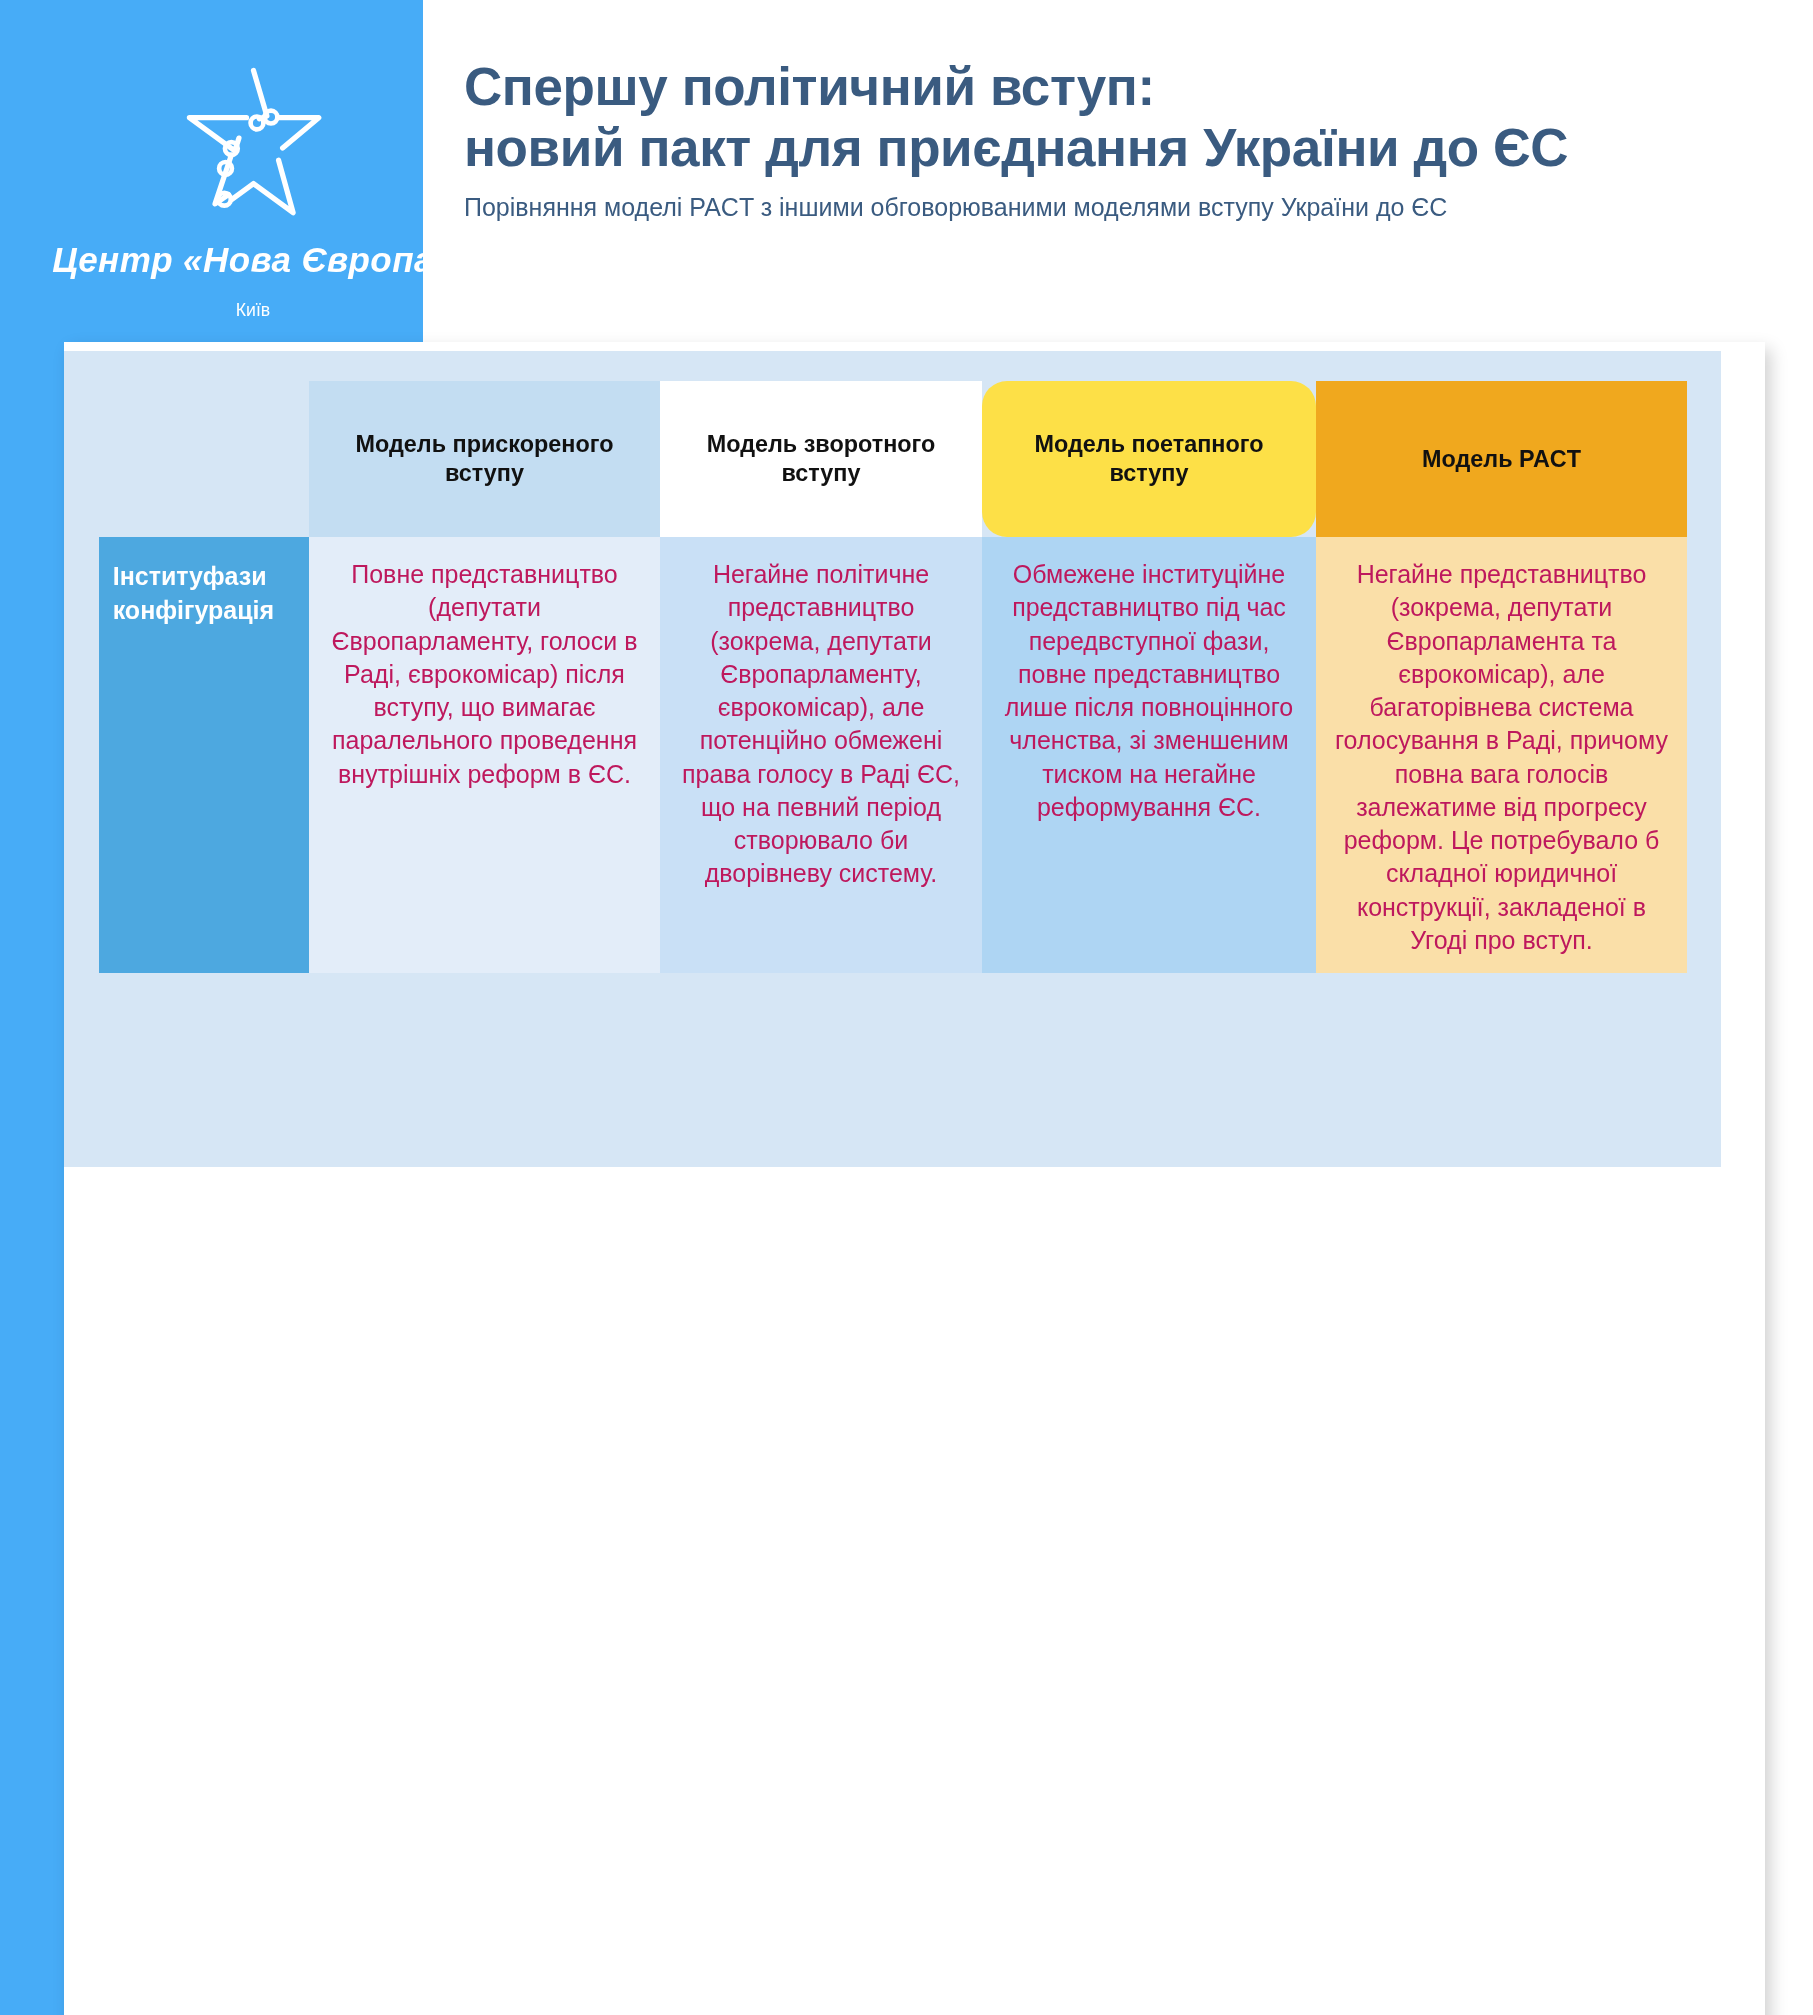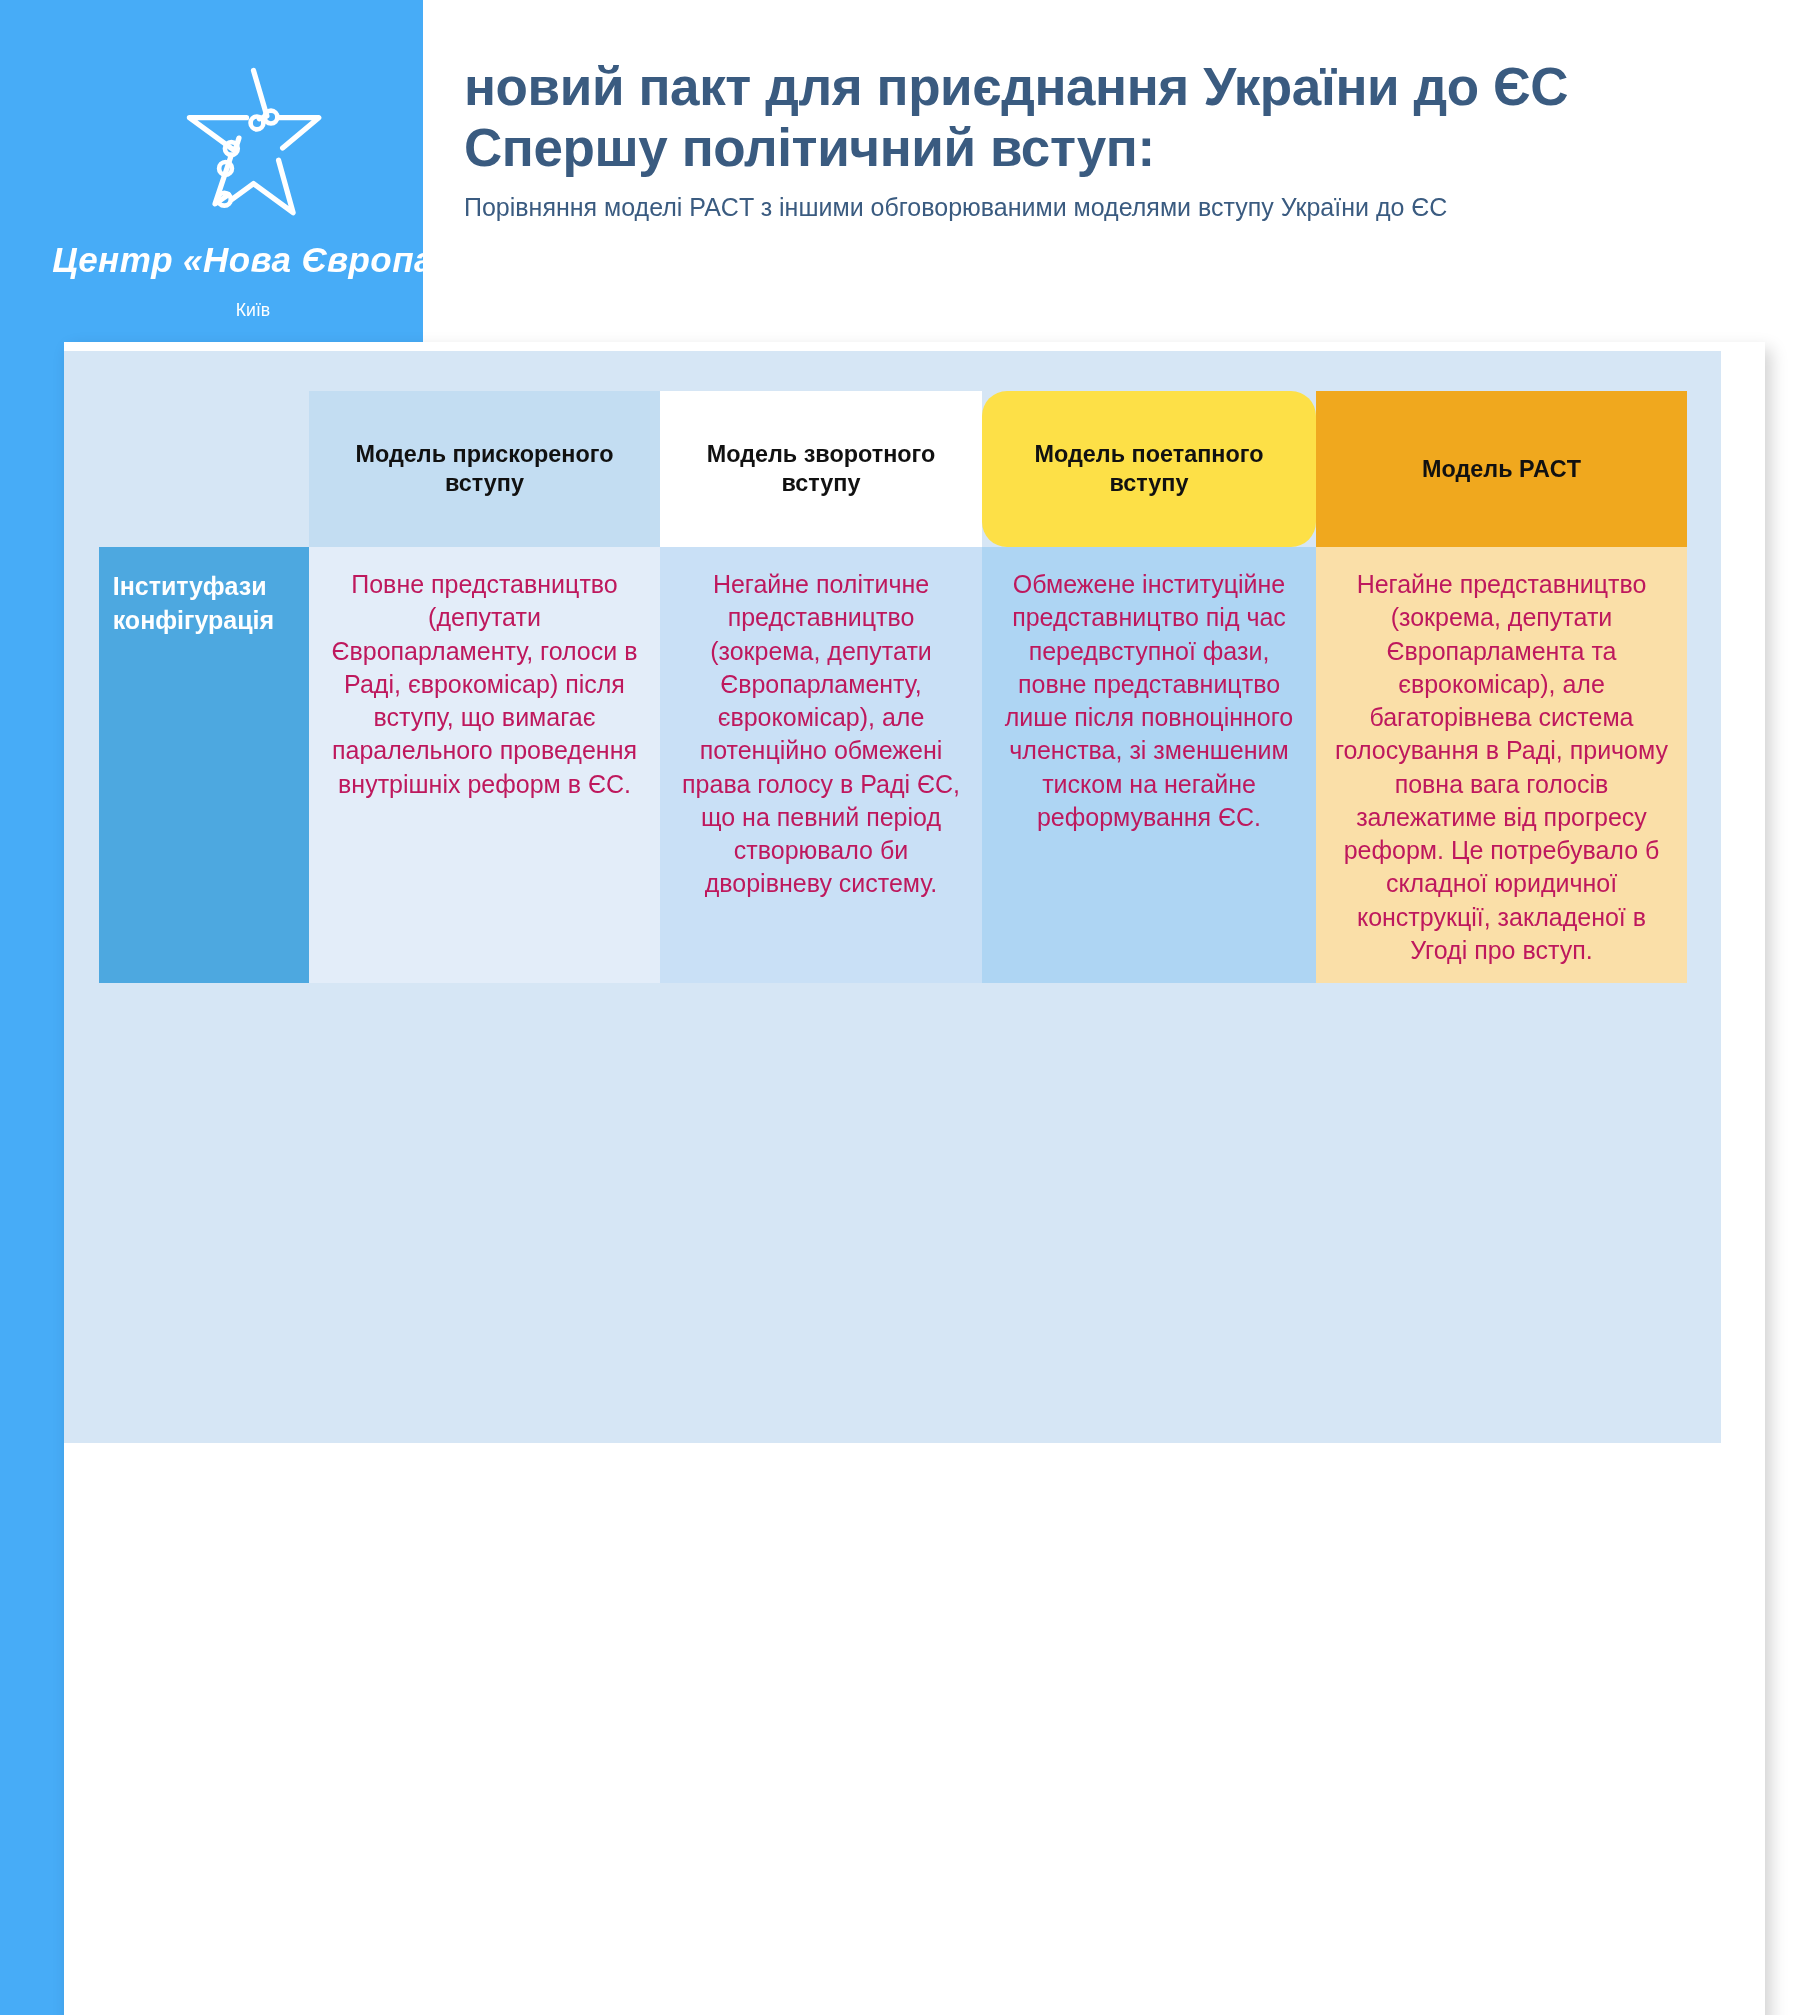--- a/index.html
+++ b/index.html
@@ -62,23 +62,23 @@
     margin-top:14px;
     color:#3a5b80;
     font-size:25px;
     font-weight:400;
     white-space:nowrap;
   }
 
   
   #table-wrap {
     position:absolute; left:64px; top:351px;
-    width:1657px; height:1092px;
+    width:1657px; height:816px;
     background:#d6e6f5;
-    padding:40px 0 0 0;
+    padding:30px 0 0 0;
   }
   table#compare-table {
     border-collapse:separate;
     border-spacing:0;
     margin-left:35px;
     width:1588px;
     table-layout:fixed;
   }
   table#compare-table col.c-label { width:210px; }
   table#compare-table col.c-m1   { width:351px; }
@@ -149,22 +149,22 @@
         <circle cx="112" cy="152" r="11"></circle>
         <circle cx="100" cy="239" r="11"></circle>
         <circle cx="102" cy="186" r="11"></circle>
       </g>
     </svg>
     <div id="logo-name">Центр «Нова Європа»</div>
     <div id="logo-city">Київ</div>
   </div>
 
   <div id="header-text">
+    <div class="title-line">Спершу політичний вступ:</div>
     <div class="title-line">новий пакт для приєднання України до ЄС</div>
-    <div class="title-line">Спершу політичний вступ:</div>
     <div id="subtitle">Порівняння моделі PACT з іншими обговорюваними моделями вступу України до ЄС</div>
   </div>
 
   <div id="table-wrap">
     <table id="compare-table">
       <colgroup>
         <col class="c-label">
           <col class="c-m1">
           <col class="c-m2">
           <col class="c-m3">

